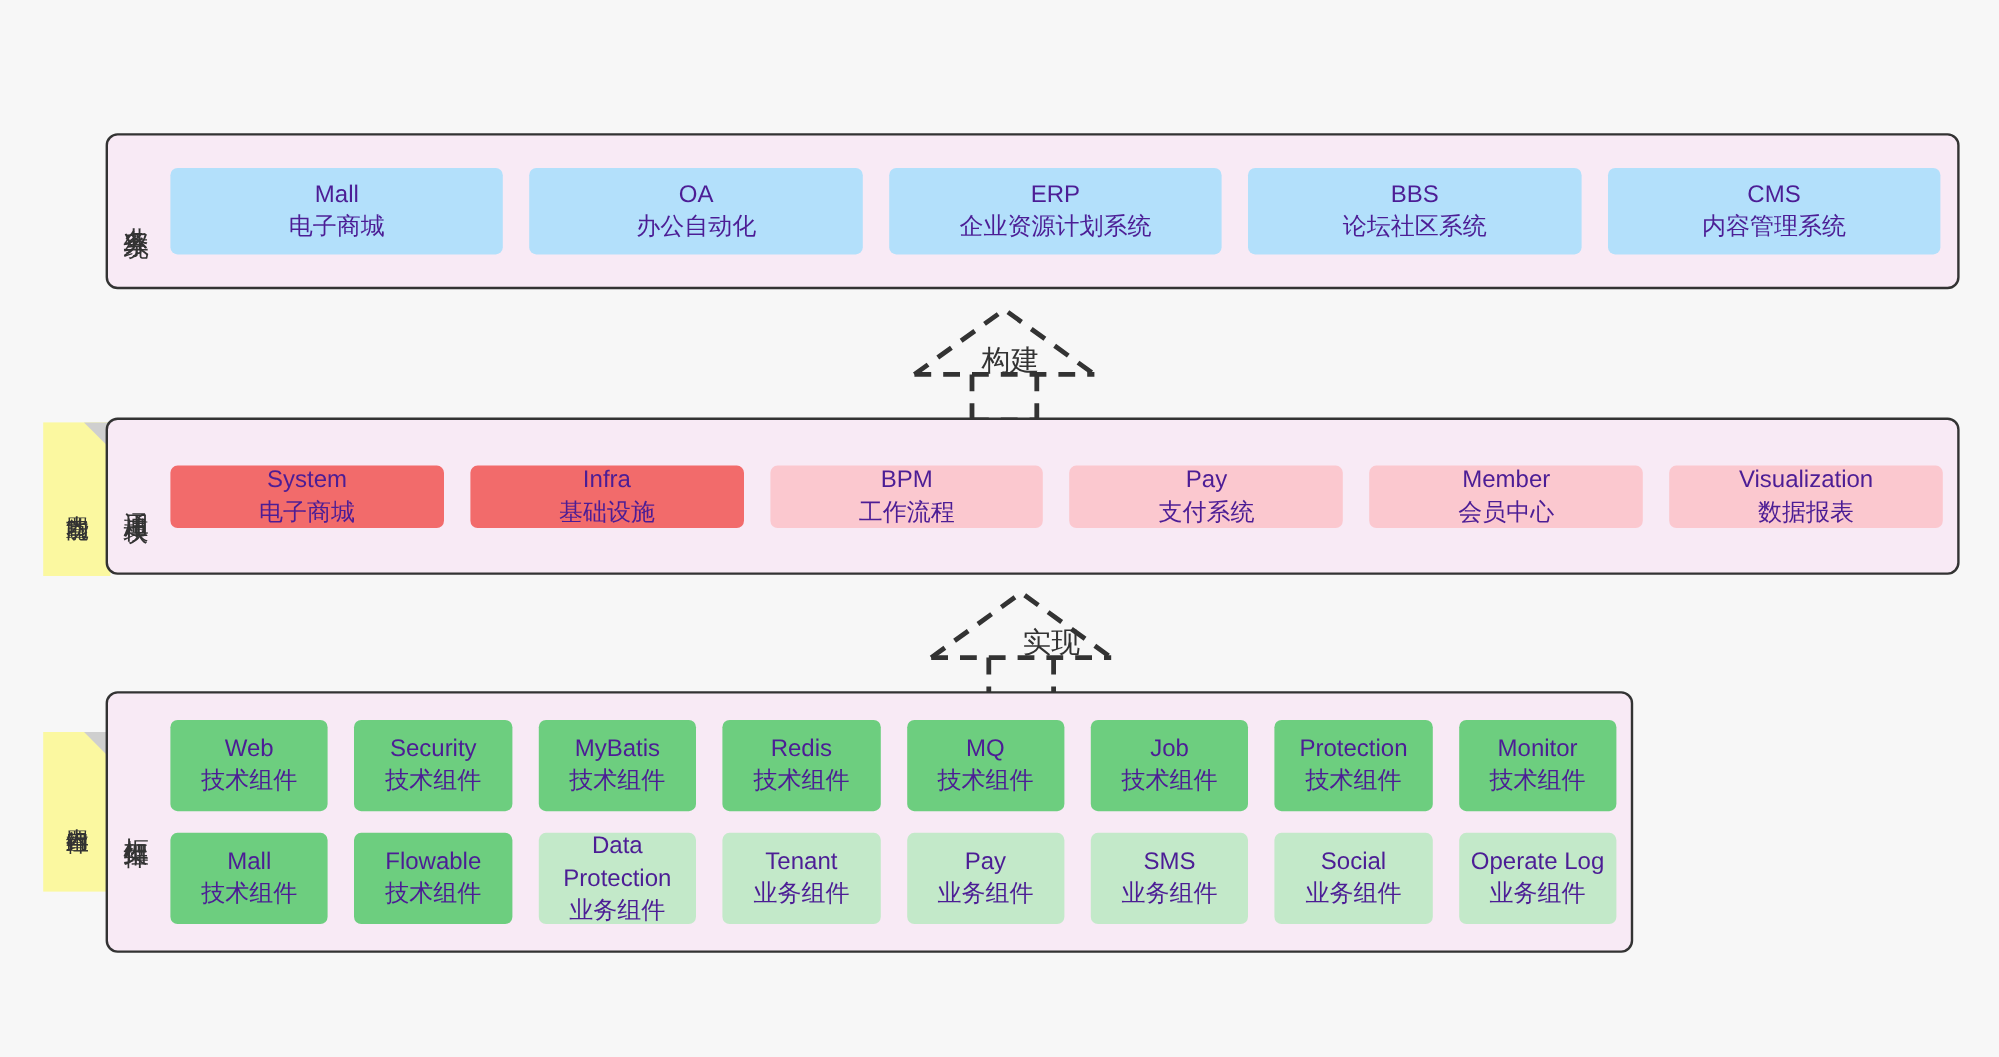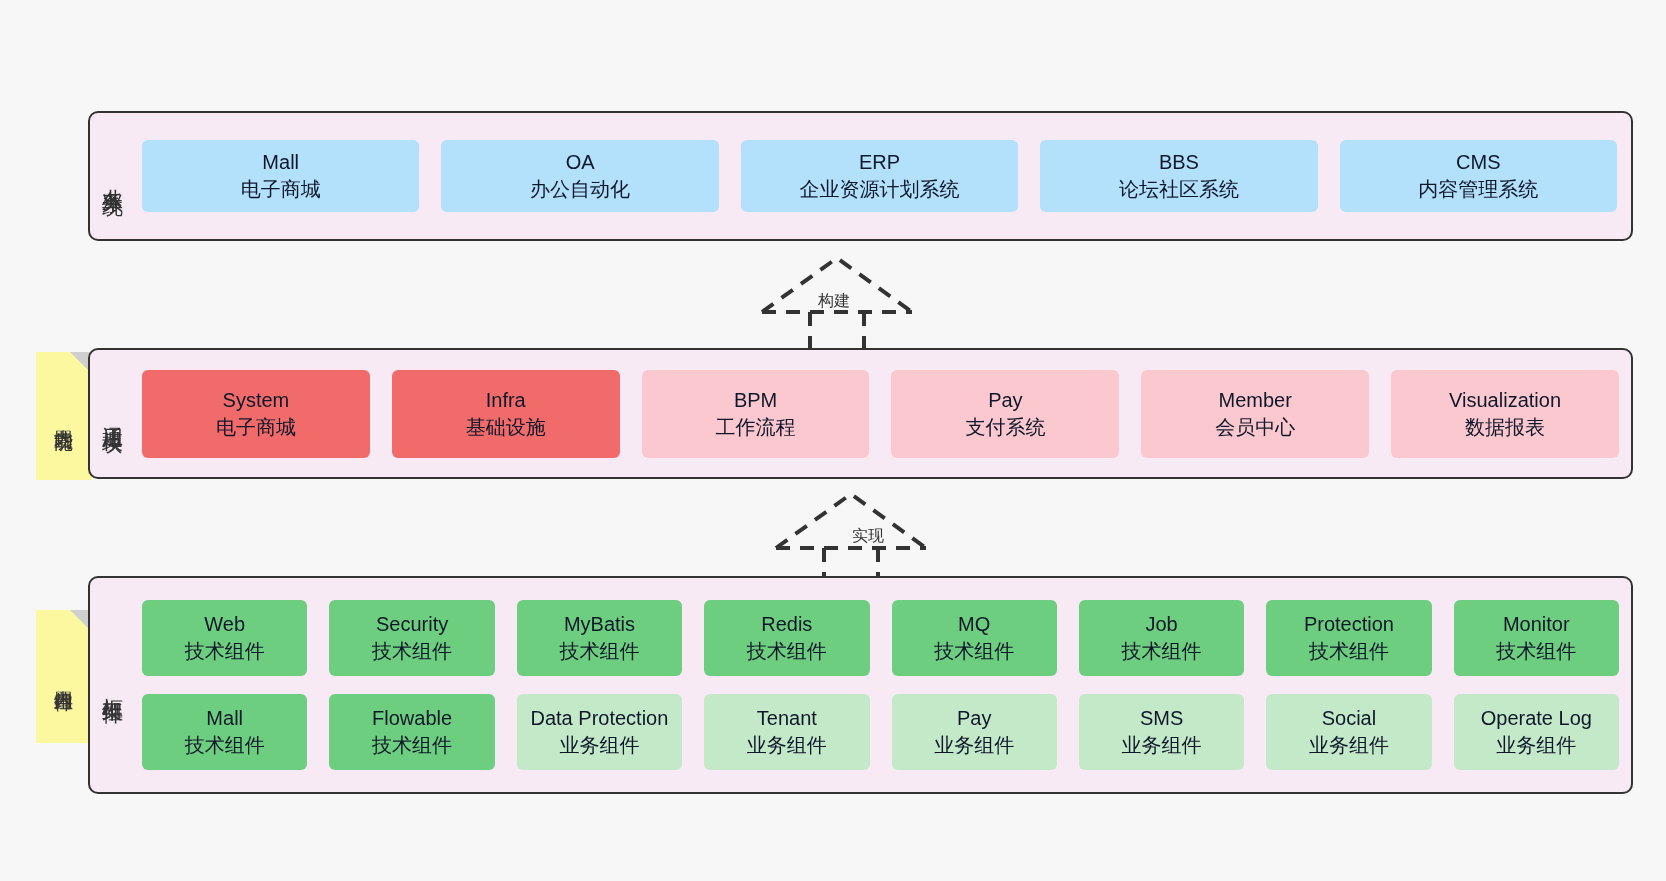--- a/index.html
+++ b/index.html
@@ -64,44 +64,44 @@
   .node {
     flex: 1 1 0;
     border-radius: 6px;
     display: flex;
     flex-direction: column;
     align-items: center;
     justify-content: center;
     text-align: center;
     font-size: 20px;
     line-height: 27px;
-    color: #0f172a;
+    color: #4c1d95;
     box-sizing: border-box;
     padding: 4px 2px;
     overflow: hidden;
   }
   .node .en { display: block; white-space: nowrap; }
   .node .cn { display: block; white-space: nowrap; }
   .node.wrap .en { white-space: normal; }
 
   .n-blue        { background: #b3e0fb; }
   .n-red         { background: #f26b6b; }
   .n-pink        { background: #fbc8cf; }
   .n-green       { background: #6dce7f; }
   .n-lightgreen  { background: #c3e9c9; }
 
   
   #layer-business { left: 88px;  top: 111px; width: 1545px; height: 130px; }
   #layer-business .layer-body { padding-right: 14px; }
   #layer-business .node { height: 72px; }
 
   #layer-common   { left: 88px;  top: 348px; width: 1545px; height: 131px; }
-  #layer-common .node { height: 88px; }
-
-  #layer-framework { left: 88px; top: 576px; width: 1545px; height: 218px; }
+  #layer-common .node { height: 52px; }
+
+  #layer-framework { left: 88px; top: 576px; width: 1273px; height: 218px; }
   #layer-framework .node { height: 76px; }
   #layer-framework .layer-body { gap: 18px; }
 
   
   .note {
     position: absolute;
     background: #fbf8a0;
     width: 56px;
     box-sizing: border-box;
     display: flex;
@@ -127,21 +127,21 @@
   #note-common    { left: 36px; top: 352px; height: 128px; }
   #note-framework { left: 36px; top: 610px; height: 133px; }
 
   
   .arrow {
     position: absolute;
     pointer-events: none;
   }
   .arrow-label {
     position: absolute;
-    font-size: 16px;
+    font-size: 24px;
     line-height: 22px;
     color: #333333;
     background: transparent;
     white-space: nowrap;
     user-select: none;
   }
   #arrow-build  { left: 752px; top: 252px; width: 170px; height: 100px; }
   #label-build  { left: 818px; top: 290px; }
   #arrow-impl   { left: 766px; top: 488px; width: 170px; height: 100px; }
   #label-impl   { left: 832px; top: 525px; margin-left: 20px; }

